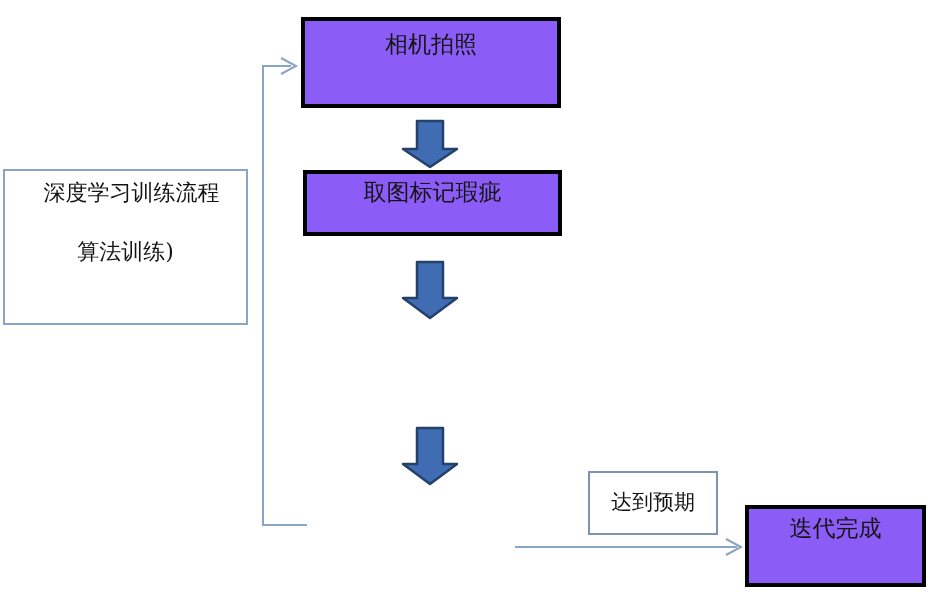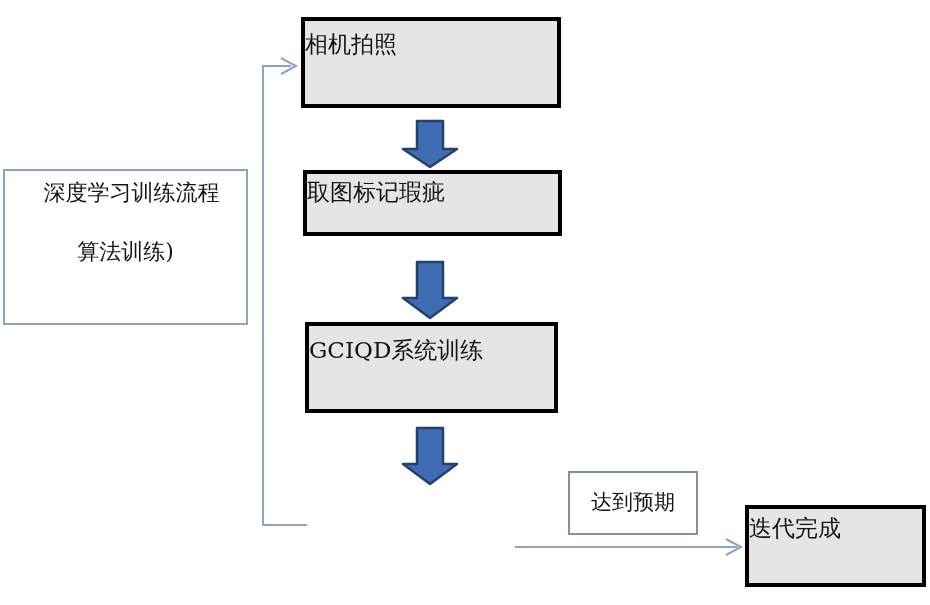--- a/index.html
+++ b/index.html
@@ -37,21 +37,22 @@
   .block-arrow {
     fill: var(--block-arrow-fill, #3f6cb3);
     stroke: var(--block-arrow-stroke, #24406b);
     stroke-width: 2.5;
     stroke-linejoin: round;
   }
   .proc-box {
     position: absolute;
     box-sizing: border-box;
     border: 4px solid var(--process-border, #000000);
-    background: #e5e5e5;
+    background: #8b5cf6;
+    text-align: center;
   }
   .proc-label {
     font-size: 23px;
     line-height: 28px;
   }
   .note-box {
     position: absolute;
     box-sizing: border-box;
     border: 2px solid var(--note-border, #8aa4c8);
     background: #ffffff;
@@ -62,20 +63,21 @@
   .note-gap   { height: 28px; }
   .note-line  { line-height: 32px; }
   .expect-box {
     position: absolute;
     box-sizing: border-box;
     border: 2px solid var(--expect-border, #7d93b0);
     background: #ffffff;
     text-align: center;
     font-size: 21px;
     line-height: 28px;
+    margin-left: 20px;
   }
   
   #box-camera { left: 301px; top: 17px;  width: 260px; height: 91px;  padding-top: 9px;  }
   #box-mark   { left: 303px; top: 170px; width: 259px; height: 66px;  padding-top: 4px;  }
   #box-train  { left: 305px; top: 322px; width: 253px; height: 91px;  padding-top: 10px; }
   #box-update { left: 307px; top: 488px; width: 207px; height: 113px; padding-top: 9px;  }
   #box-update .proc-label { line-height: 32px; }
   #box-done   { left: 745px; top: 505px; width: 181px; height: 82px;  padding-top: 5px;  }
   #box-note   { left: 3px;   top: 169px; width: 245px; height: 156px; }
   #box-expect { left: 568px; top: 471px; width: 130px; height: 64px;  padding-top: 15px; }
@@ -99,23 +101,20 @@
   </svg>
 
   <div class="proc-box" id="box-camera">
     <div class="proc-label">相机拍照</div>
   </div>
 
   <div class="proc-box" id="box-mark">
     <div class="proc-label">取图标记瑕疵</div>
   </div>
 
-  <div class="proc-box" id="box-train">
-    <div class="proc-label">GCIQD系统训练</div>
-  </div>
 
 
   <div class="proc-box" id="box-done">
     <div class="proc-label">迭代完成</div>
   </div>
 
   <div class="note-box" id="box-note">
     <div class="note-line1">深度学习训练流程</div>
     <div class="note-gap"></div>
     <div class="note-line">算法训练)</div>

